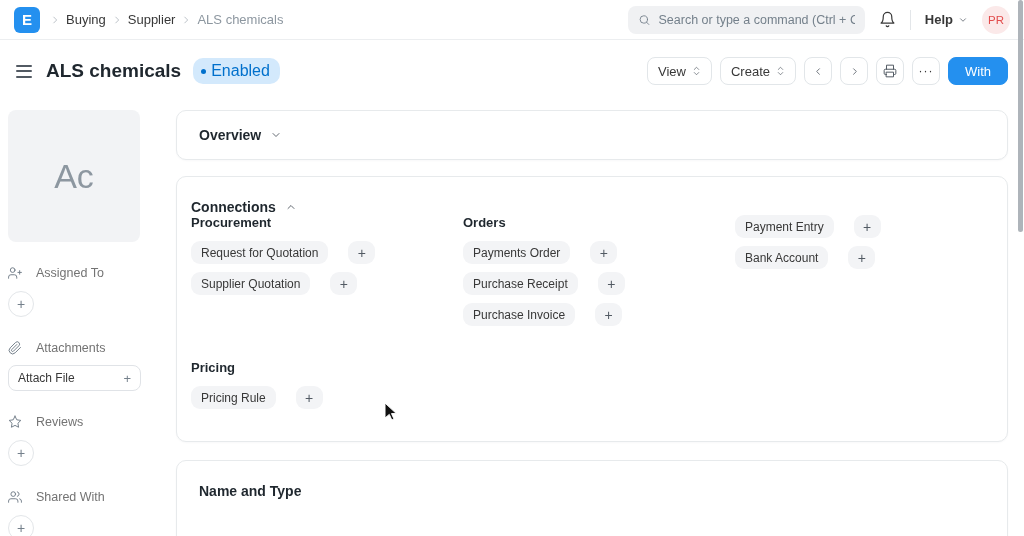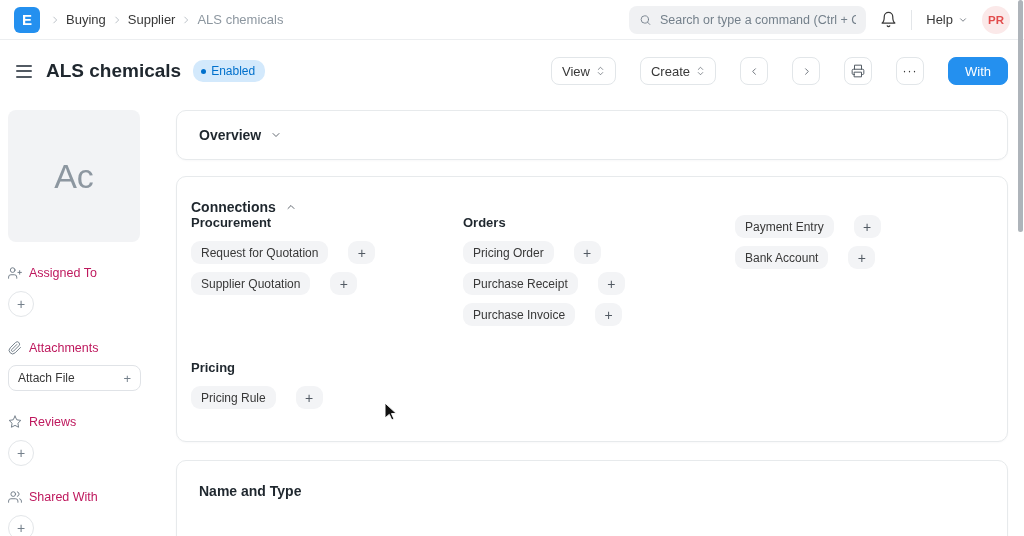--- a/index.html
+++ b/index.html
@@ -16,46 +16,46 @@
   .crumb-chev { color:#a5adb5; display:flex; align-items:center; }
   .crumb { font-size:13px; color:#383838; cursor:pointer; }
   .crumb.muted { color:#8d97a0; }
   .nav-right { margin-left:auto; display:flex; align-items:center; gap:14px; }
   .searchbox { width:237px; height:28px; background:#f0f1f3; border:none; border-radius:8px;
     display:flex; align-items:center; gap:8px; padding:0 10px; color:#74808b; }
   .searchbox input { border:none; background:transparent; outline:none; font-size:12.5px;
     color:#5d6871; width:100%; font-family:"Liberation Sans", sans-serif; }
   .searchbox input::placeholder { color:#74808b; }
   .nav-divider { width:1px; height:20px; background:#e3e6e9; }
-  .help { display:flex; align-items:center; gap:5px; font-size:13px; color:#383838; cursor:pointer; }
+  .help { display:flex; align-items:center; gap:5px; font-size:13px; color:#383838; cursor:pointer;font-weight:bold; }
   .avatar { width:28px; height:28px; border-radius:50%; background:#fbe9e9; color:#e24c4c;
-    font-size:11.5px; font-weight:bold; display:flex; align-items:center; justify-content:center; cursor:pointer; }
+    font-size:11.5px; font-weight:normal; display:flex; align-items:center; justify-content:center; cursor:pointer; }
 
   
   .page-header { position:absolute; top:40px; left:0; right:0; height:62px;
     display:flex; align-items:center; padding:0 16px; background:#fff; }
   .burger { display:flex; flex-direction:column; gap:3.5px; cursor:pointer; margin-right:14px; }
   .burger span { display:block; width:16px; height:2px; background:#525a63; border-radius:2px; }
   .page-title { font-size:19px; font-weight:bold; color:#1f272e; }
-  .status-badge { margin-left:12px; background:#d3e9fc; color:#0070cc; font-size:12px;
+  .status-badge { margin-left:12px; background:#d3e9fc; color:#0070cc; font-size:16px;
     padding:4px 10px 4px 8px; border-radius:10px; display:flex; align-items:center; gap:5px; cursor:default;}
   .status-badge .dot { width:5px; height:5px; border-radius:50%; background:#0070cc; }
-  .toolbar { margin-left:auto; display:flex; align-items:flex-start; gap:24px; }
+  .toolbar { margin-left:auto; display:flex; align-items:flex-start; gap:8px; }
   .tbtn { height:28px; background:#fff; border:1px solid #e2e6e9; border-radius:8px;
     font-size:13px; color:#383838; display:flex; align-items:center; justify-content:center;
     padding:0 10px; gap:6px; cursor:pointer; font-family:"Liberation Sans", sans-serif; }
   .tbtn.icon-only { width:28px; padding:0; }
   .tbtn.primary { background:#2490ef; border-color:#2490ef; color:#fff; padding:0 16px; }
 
   
   .side { position:absolute; left:8px; top:110px; width:133px; }
   .side-image { width:132px; height:132px; background:#f2f3f5; border-radius:8px;
     display:flex; align-items:center; justify-content:center; font-size:34px; color:#8d97a0; }
   .side-sec { margin-top:24px; }
-  .side-label { display:flex; align-items:flex-start; gap:7px; font-size:12.5px; color:#be185d; }
+  .side-label { display:flex; align-items:flex-start; gap:14px; font-size:12.5px; color:#737373; }
   .side-label svg { flex:0 0 auto; }
   .round-plus { margin-top:11px; width:26px; height:26px; border-radius:50%; background:#fff;
     border:1px solid #e3e6e9; color:#74808b; font-size:14px; display:flex; align-items:center;
     justify-content:center; cursor:pointer; }
   .attach-btn { margin-top:10px; width:133px; height:26px; background:#fff; border:1px solid #e0e3e7;
     border-radius:8px; display:flex; align-items:center; justify-content:space-between; padding:0 9px;
     font-size:12px; color:#383838; cursor:pointer; }
   .attach-btn .plus { color:#74808b; font-size:13px; }
 
   
@@ -256,21 +256,21 @@
               <div class="pill plus">+</div>
             </div>
             <div class="link-row">
               <div class="pill">Supplier Quotation</div>
               <div class="pill plus">+</div>
             </div>
           </div>
           <div>
             <div class="group-name">Orders</div>
             <div class="link-row">
-              <div class="pill">Pricing Order</div>
+              <div class="pill">Payments Order</div>
               <div class="pill plus">+</div>
             </div>
             <div class="link-row">
               <div class="pill">Purchase Receipt</div>
               <div class="pill plus">+</div>
             </div>
             <div class="link-row">
               <div class="pill">Purchase Invoice</div>
               <div class="pill plus">+</div>
             </div>

